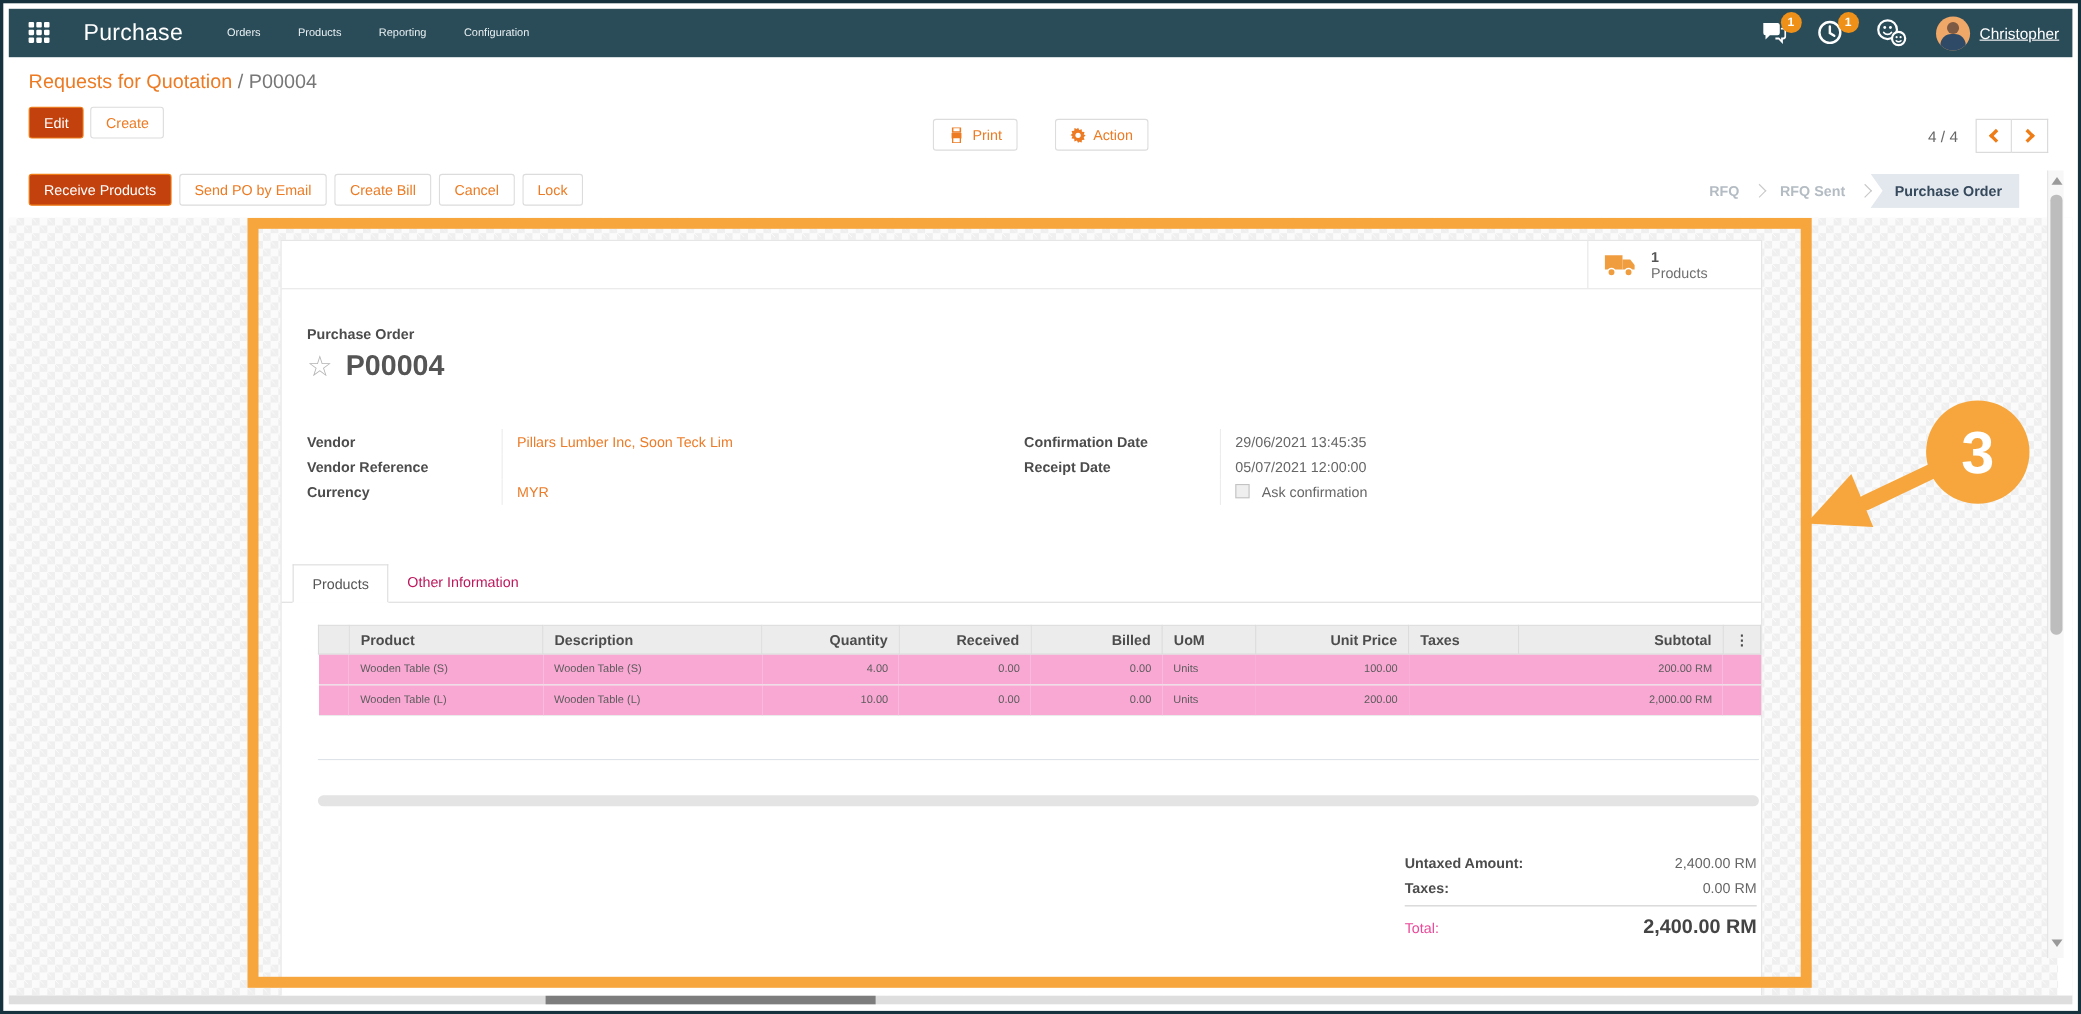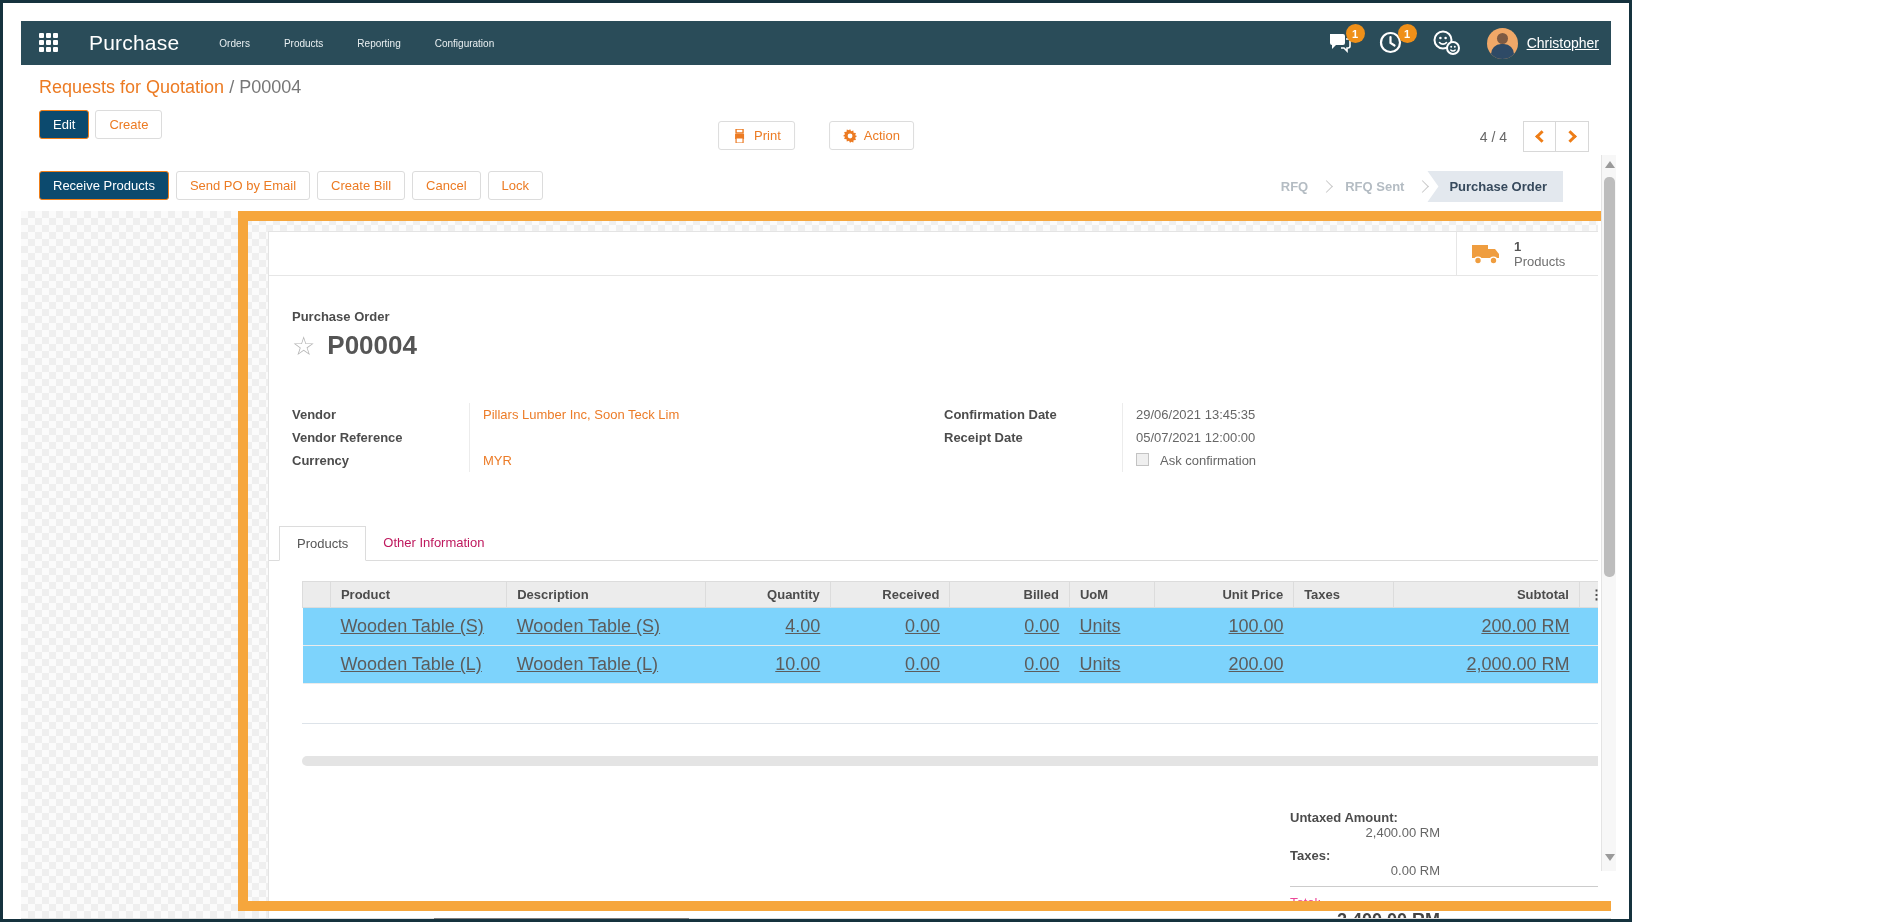--- a/index.html
+++ b/index.html
@@ -1,19 +1,19 @@
 <!DOCTYPE html>
 <html><head>
 <meta charset="utf-8">
 <style>
   * { margin:0; padding:0; box-sizing:border-box; }
   html,body { background:#fff; }
   body { font-family:"Liberation Sans", sans-serif; font-size:13px; color:#4c4c4c; }
 
-  .window { width:1632px; height:922px; border:3px solid #15323e; background:#fff; padding:18px; position:relative; overflow:hidden; }
+  .window { width:1892px; height:922px; border:3px solid #15323e; background:#fff; padding:5px; position:relative; overflow:hidden; }
 
   
   .navbar { height:44px; background:#2a4c59; display:flex; align-items:center; color:#fff; padding:0 12px 0 10px; }
   .apps-grid { width:20px; height:20px; display:grid; grid-template-columns:repeat(3,5px); grid-template-rows:repeat(3,5px); gap:2px; margin:0 8px; cursor:pointer; }
   .apps-grid i { background:#fff; border-radius:1px; }
   .brand { font-size:21px; font-weight:500; margin:0 40px 0 22px; letter-spacing:.2px; }
   .nav-menu { display:flex; gap:34px; font-size:10px; color:#e9eff1; }
   .nav-menu span { cursor:pointer; }
   .nav-right { margin-left:auto; display:flex; align-items:center; gap:26px; }
   .icon-badge { position:relative; width:26px; height:24px; }
@@ -23,21 +23,21 @@
   .avatar::before { content:""; position:absolute; top:5px; left:10px; width:11px; height:11px; border-radius:50%; background:#7d5a43; }
   .avatar::after { content:""; position:absolute; top:16px; left:4px; width:23px; height:16px; border-radius:10px 10px 0 0; background:#2e4a66; }
   .user-name { font-size:14px; }
 
   
   .control-panel { padding:12px 0 0 18px; height:106px; position:relative; }
   .breadcrumb { font-size:18px; margin-bottom:12px; }
   .breadcrumb .bc-link { color:#ec7b23; cursor:pointer; }
   .breadcrumb .bc-sep, .breadcrumb .bc-cur { color:#777; }
   .btn { display:inline-block; border:1px solid #dcdcdc; background:#fff; color:#ec7b23; font-size:13px; padding:6px 13px; border-radius:3px; cursor:pointer; font-family:inherit; }
-  .btn-primary { background:#0c4a6e; border-color:#ee7d17; color:#fff; }
+  .btn-primary { background:#c2410c; border-color:#ee7d17; color:#fff; }
   .row-buttons { display:flex; gap:6px; }
   .center-buttons { position:absolute; top:56px; left:50%; transform:translateX(-50%); display:flex; gap:34px; }
   .center-buttons .btn { display:flex; align-items:center; gap:7px; }
   .pager { position:absolute; top:56px; right:22px; display:flex; align-items:center; gap:16px; }
   .pager-count { color:#666; font-size:14px; }
   .pager-btns { display:flex; }
   .pager-btn { width:33px; height:31px; border:1px solid #d8d8d8; background:#fff; display:flex; align-items:center; justify-content:center; cursor:pointer; }
   .pager-btn + .pager-btn { border-left:none; }
   .chev { width:9px; height:9px; border-style:solid; border-color:#ee7d17; border-width:0; display:inline-block; }
   .chev-left  { border-left-width:3px; border-bottom-width:3px; transform:rotate(45deg); margin-left:4px; }
@@ -83,28 +83,28 @@
   .checkbox-row { display:flex; align-items:flex-start; gap:11px; }
   .checkbox { width:13px; height:13px; border:1px solid #c3c3c3; background:#efefef; }
 
   .tabs { margin-top:54px; padding-left:10px; border-bottom:1px solid #dcdcdc; display:flex; }
   .tab { padding:9px 17px; font-size:13px; cursor:pointer; }
   .tab-active { border:1px solid #dcdcdc; border-bottom:1px solid #fff; margin-bottom:-1px; background:#fff; color:#555; }
   .tab-inactive { color:#be185d; }
 
   .po-table { border-collapse:collapse; margin:20px 0 0 33px; table-layout:fixed; }
   .po-table th { background:#ececec; border:1px solid #dcdcdc; font-weight:bold; color:#4c4c4c; font-size:13px; padding:5px 10px; text-align:left; }
-  .po-table td { border-bottom:1px solid #ebebeb; padding:8px 10px; color:#5c5c5c; font-size:18px; background:#7dd3fc;text-decoration:underline; }
+  .po-table td { border-bottom:1px solid #ebebeb; padding:8px 10px; color:#5c5c5c; font-size:10px; background:#f9a8d4; }
   .po-table .num { text-align:right; }
   .dots { text-align:center !important; color:#555; cursor:pointer; }
   .table-tail { margin-left:33px; width:1310px; height:40px; border-bottom:1px solid #dde3e9; background:#fff; }
   .gray-bar { margin:32px 0 0 33px; width:1310px; height:10px; background:#e4e4e4; border-radius:5px; }
 
   .totals { margin:40px 4px 0 auto; width:320px; }
-  .trow { display:flex; justify-content:space-between; align-items:baseline; padding:4px 0;flex-direction:column; }
+  .trow { display:flex; justify-content:space-between; align-items:baseline; padding:4px 0; }
   .tlabel { font-weight:bold; color:#4c4c4c; text-align:right; }
   .tvalue { width:150px; text-align:right; color:#666; }
   .tsep { border-top:1px solid #ccc; margin:4px 0; }
   .tlabel-total { font-weight:normal; color:#ec4899; }
   .tvalue-total { font-size:18px; font-weight:bold; color:#444; }
 
   
   .frame { position:absolute; left:217px; top:0; width:1422px; height:700px; border:10px solid #f6a63c; z-index:10; pointer-events:none; }
   .annotation-svg { position:absolute; inset:0; z-index:20; pointer-events:none; }
 

